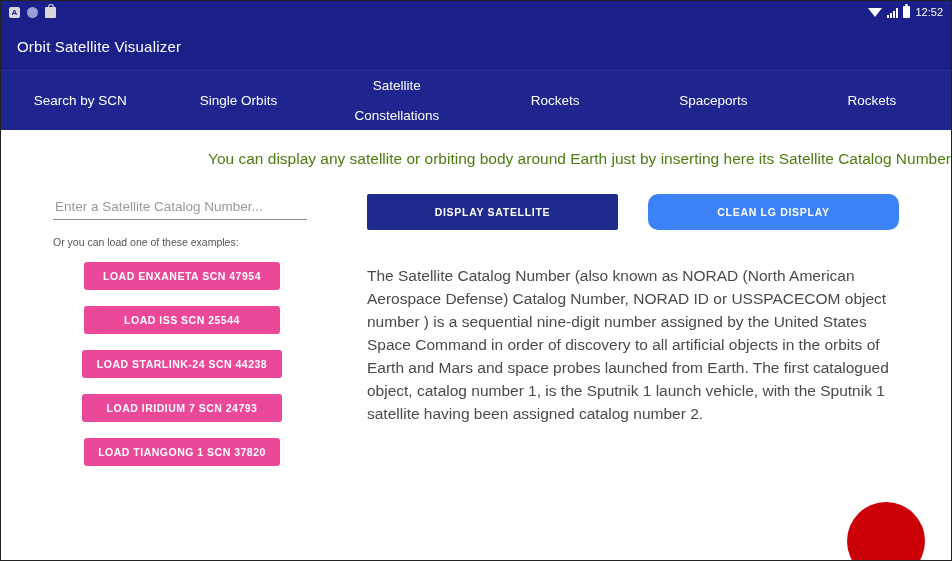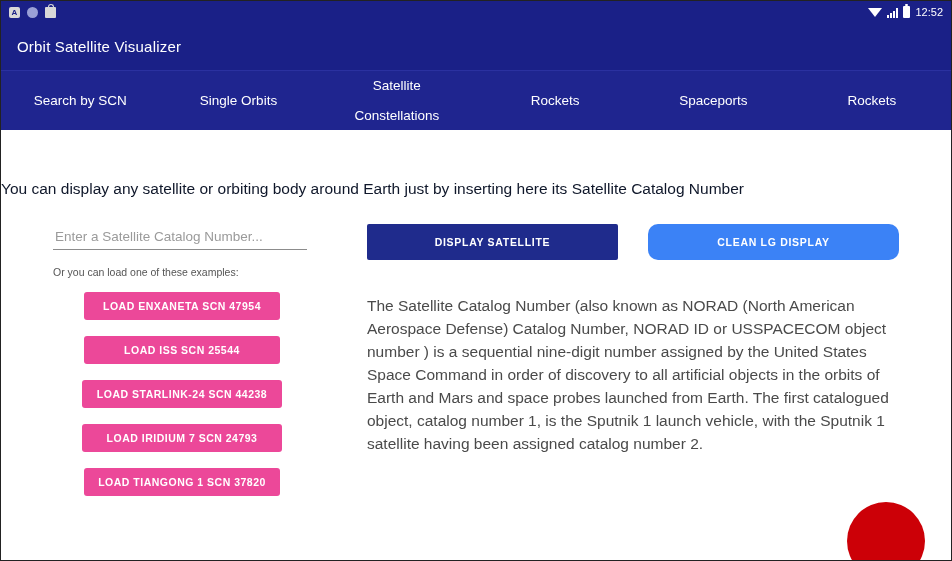--- a/index.html
+++ b/index.html
@@ -157,24 +157,24 @@
   }
   
   .main {
     position: relative;
     height: calc(561px - 22px - 47px - 60px);
     background: #ffffff;
     box-sizing: border-box;
     overflow: hidden;
   }
   .intro {
-    text-align: left;
+    text-align: right;
     font-size: 15.5px;
-    color: #0f172a;
-    padding-top: 50px;
+    color: #4d7c0f;
+    padding-top: 20px;
   }
   .content-row {
     display: flex;
     padding: 28px 52px 0 52px;
     box-sizing: border-box;
     gap: 22px;
   }
   .left-col {
     width: 258px;
     flex: 0 0 258px;

